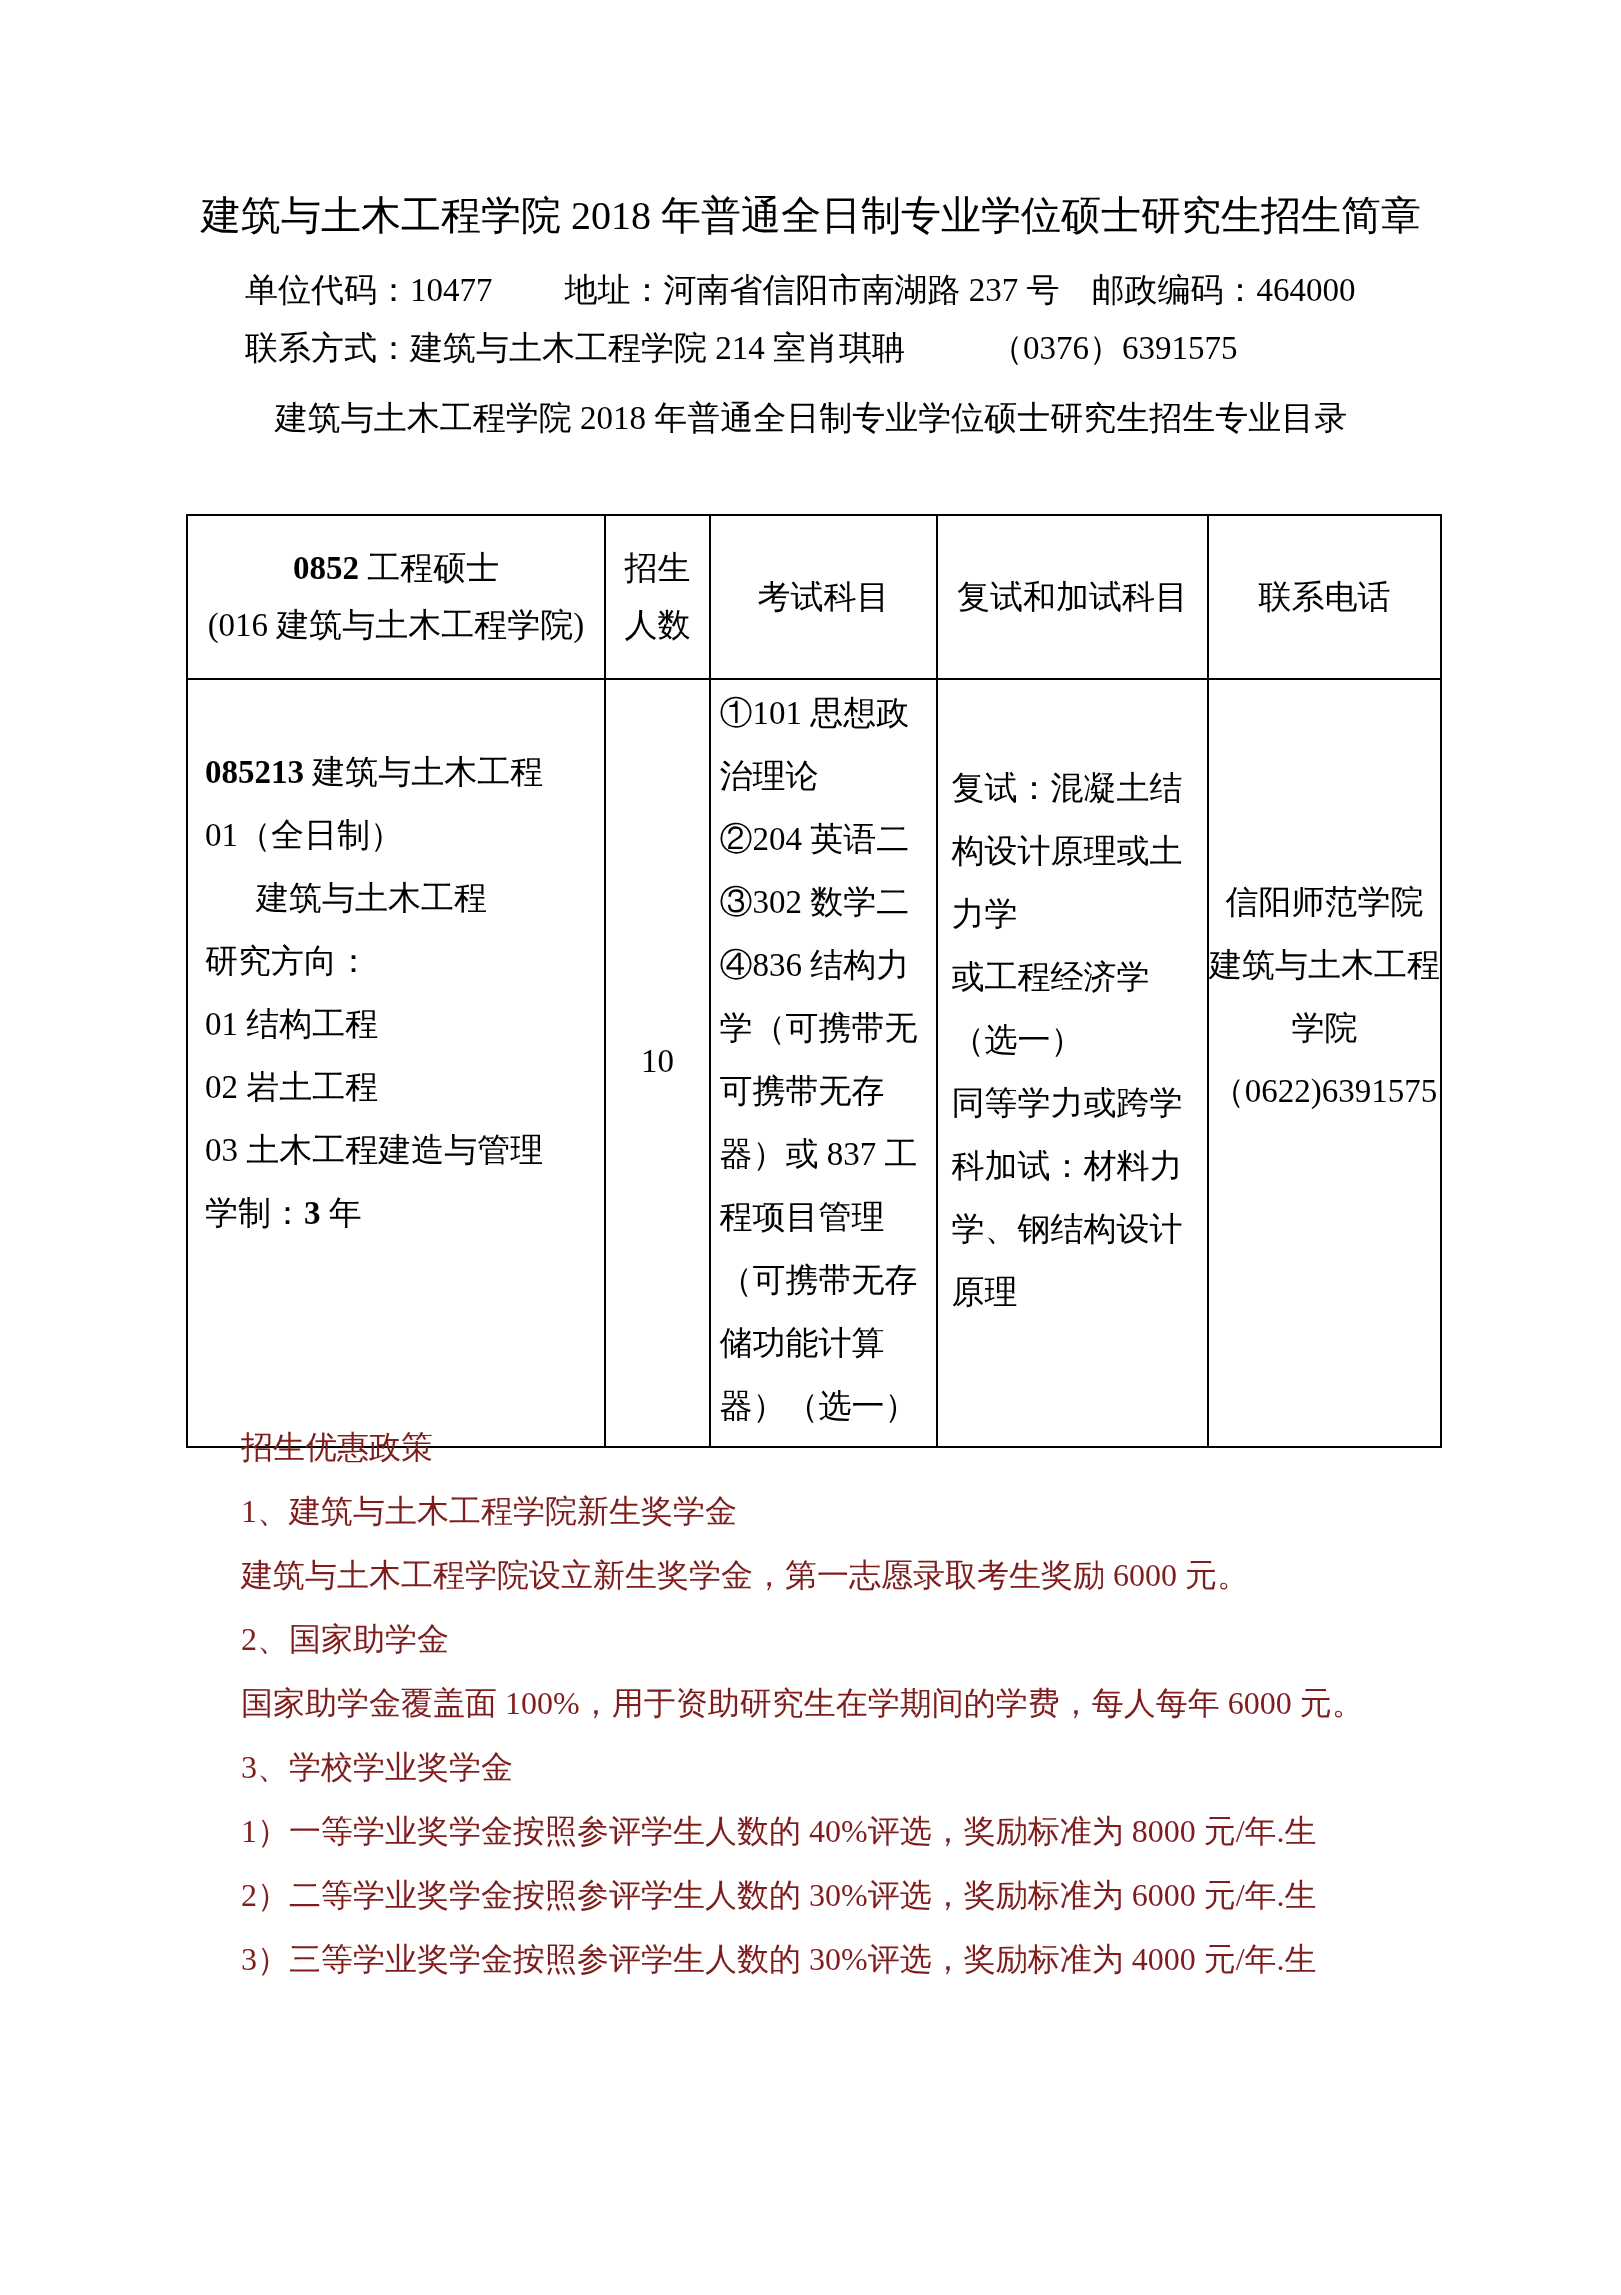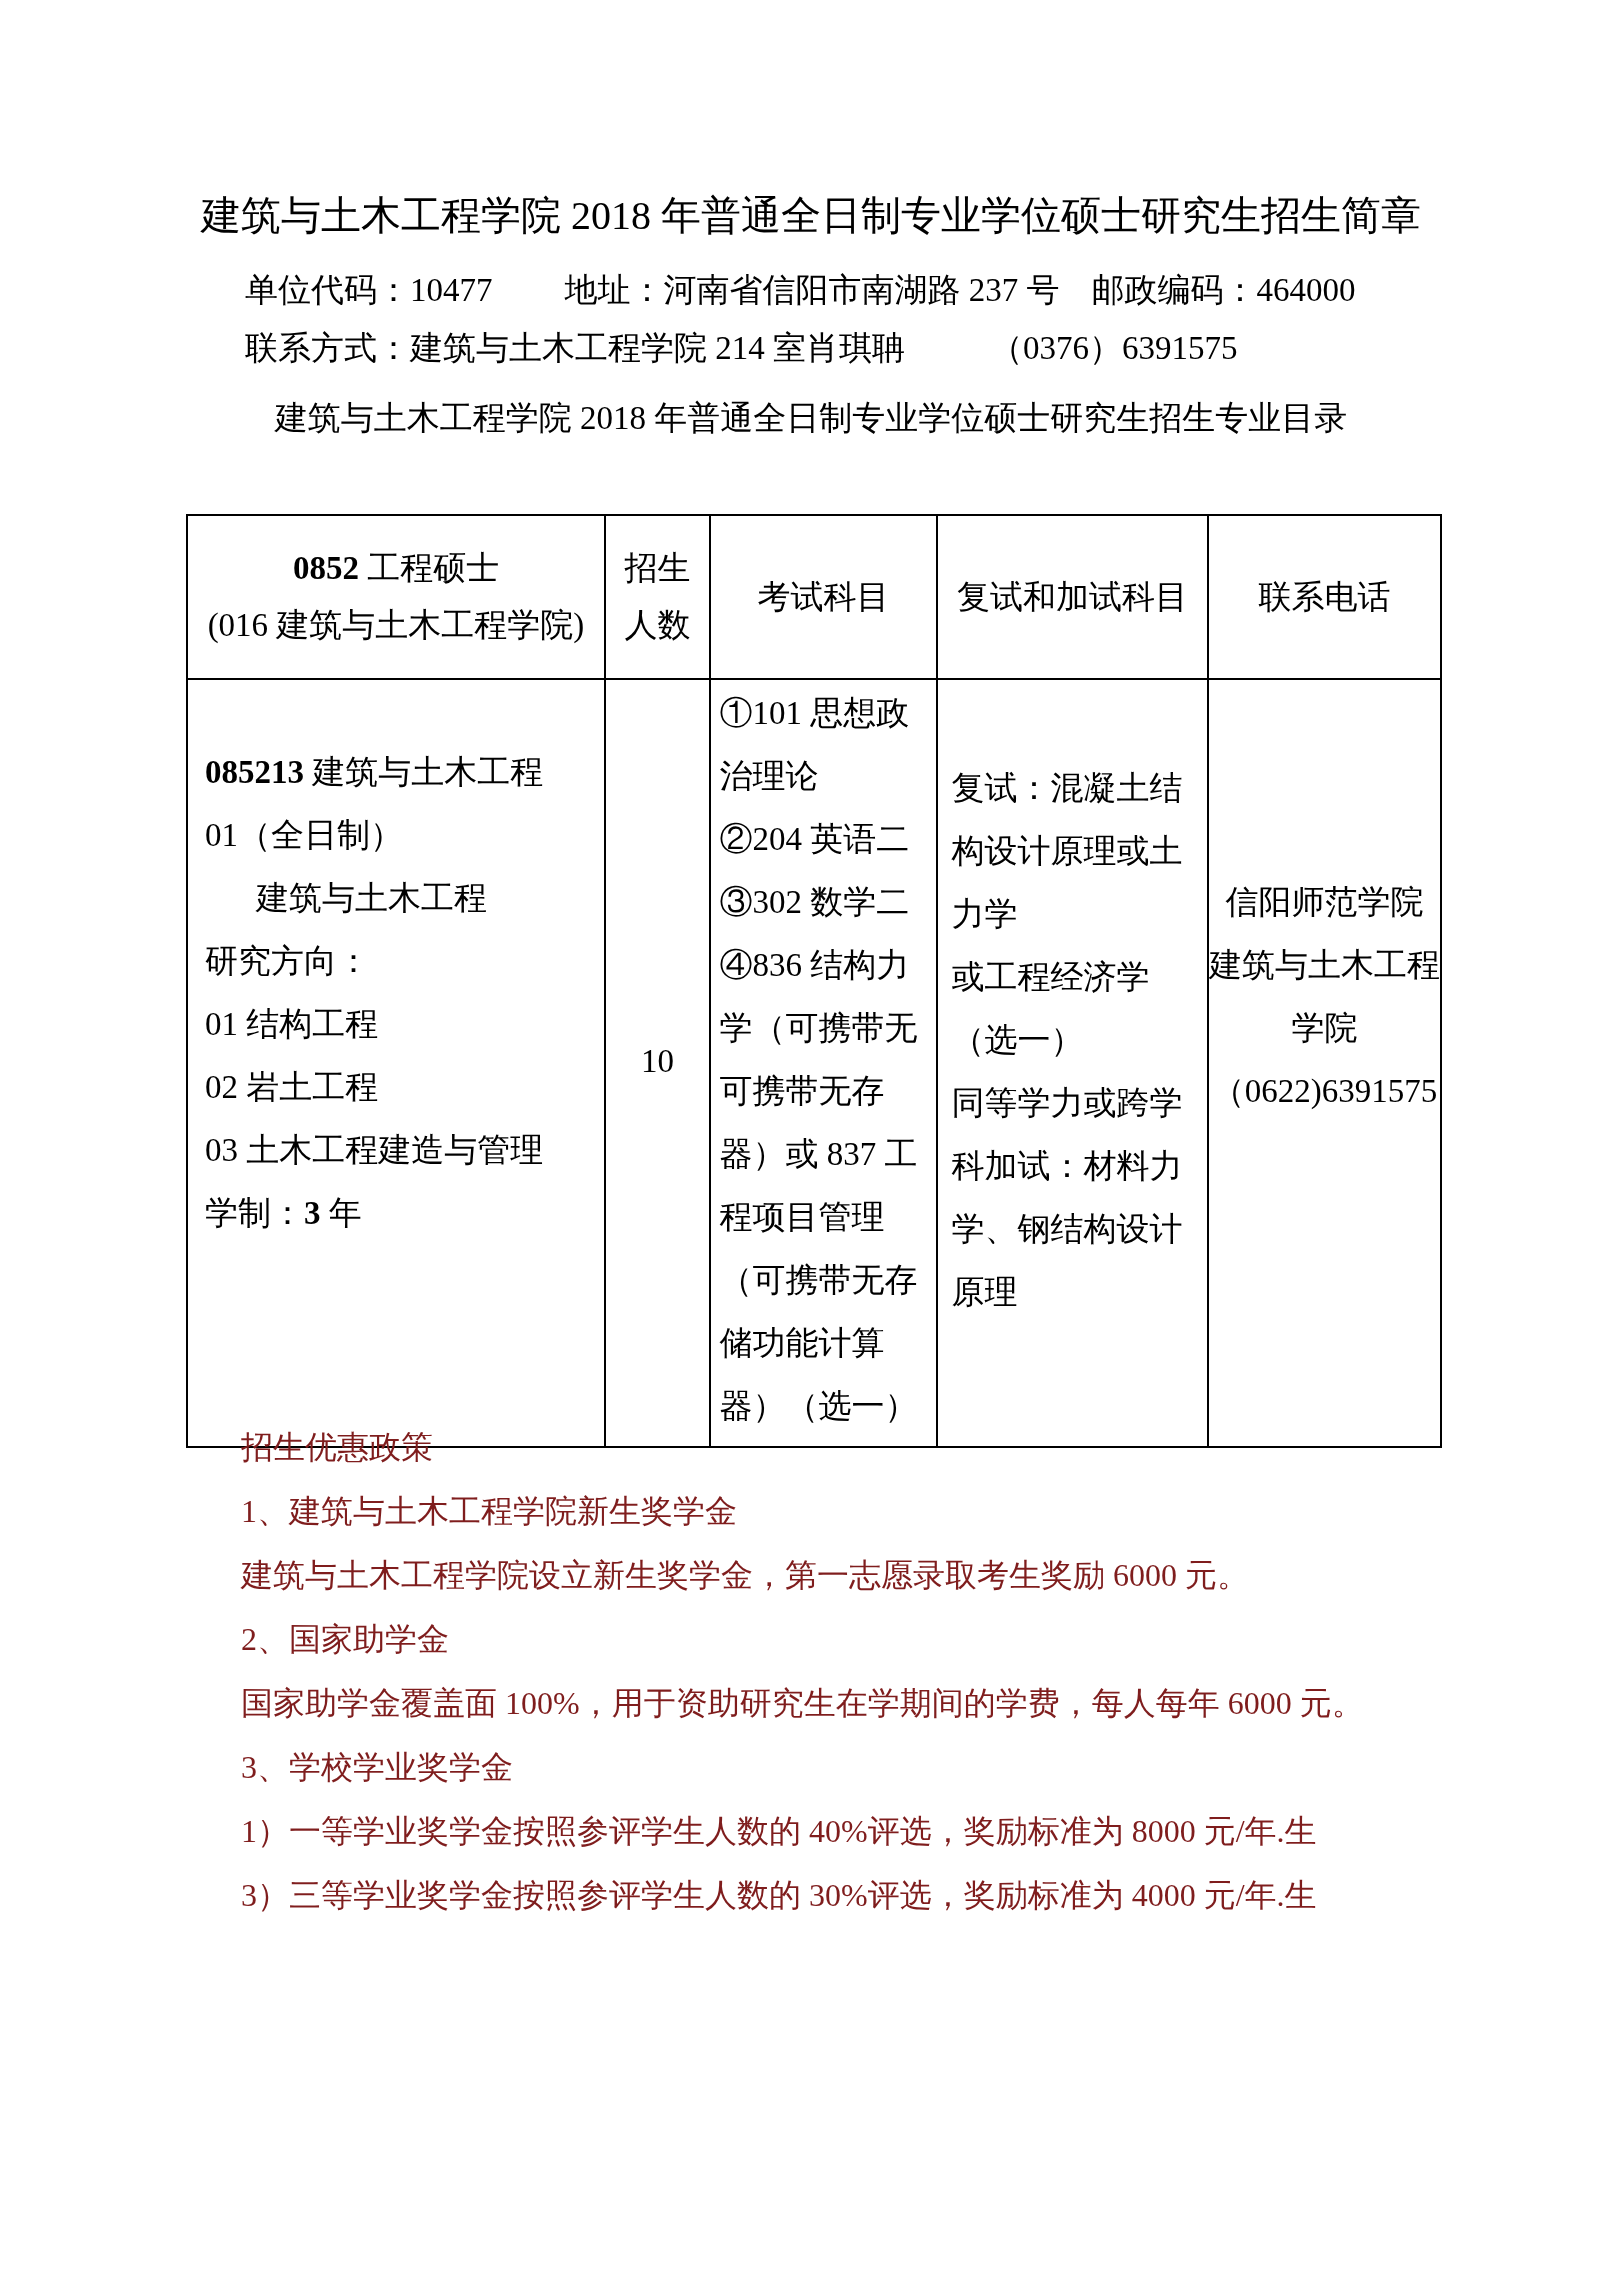--- a/index.html
+++ b/index.html
@@ -163,18 +163,19 @@
 
   <div class="notices">
     <div>招生优惠政策</div>
     <div>
         <div>1、建筑与土木工程学院新生奖学金</div>
         <div>建筑与土木工程学院设立新生奖学金，第一志愿录取考生奖励 6000 元。</div>
         <div>2、国家助学金</div>
         <div>国家助学金覆盖面 100%，用于资助研究生在学期间的学费，每人每年 6000 元。</div>
         <div>3、学校学业奖学金</div>
         <div>1）一等学业奖学金按照参评学生人数的 40%评选，奖励标准为 8000 元/年.生</div>
+        <div>2）二等学业奖学金按照参评学生人数的 30%评选，奖励标准为 6000 元/年.生</div>
         <div>3）三等学业奖学金按照参评学生人数的 30%评选，奖励标准为 4000 元/年.生</div>
       </div>
   </div>
 
 </div>
 
 
 </body></html>

